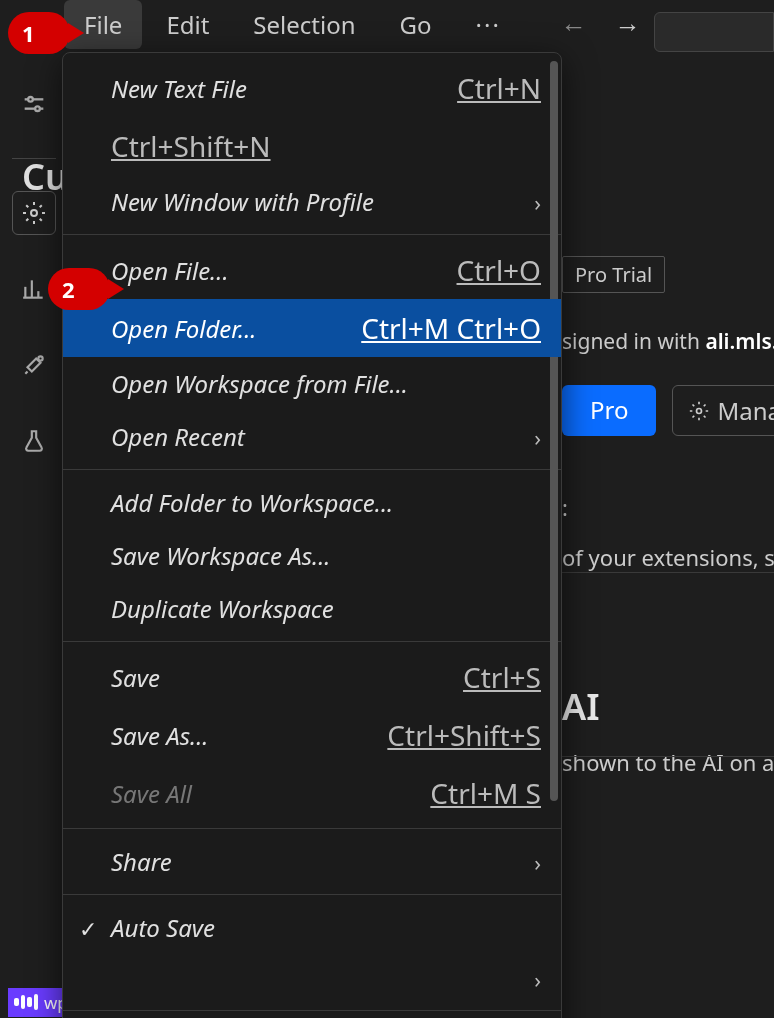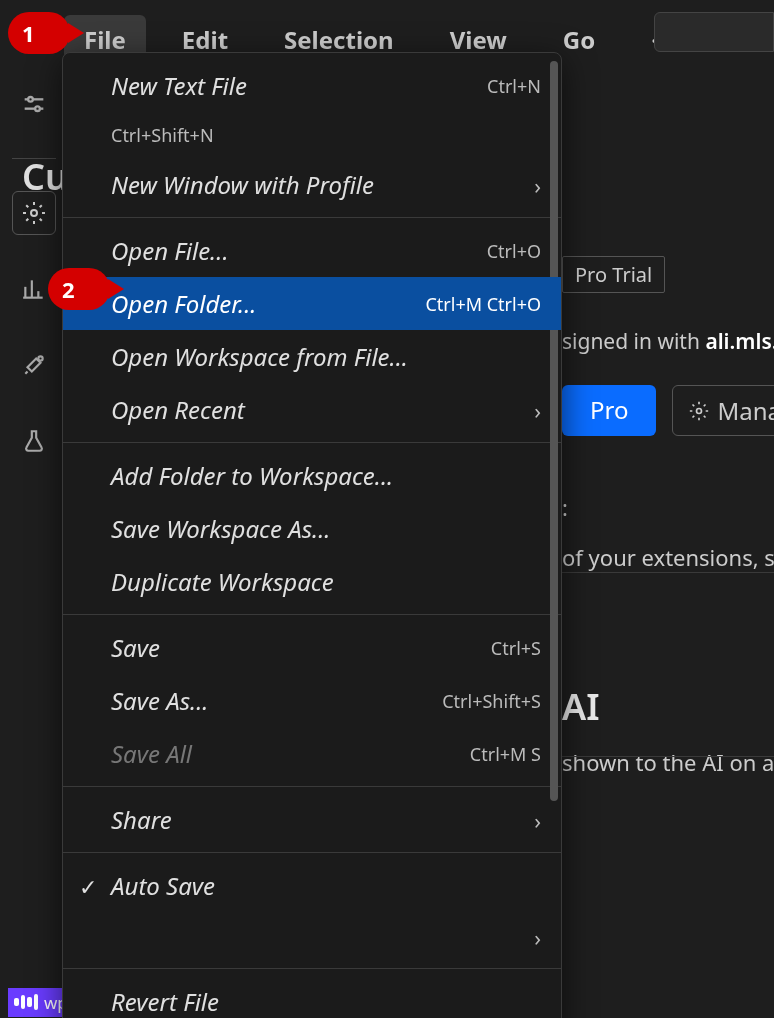--- a/index.html
+++ b/index.html
@@ -11,25 +11,24 @@
     font-family: "Segoe UI", -apple-system, system-ui, sans-serif;
     font-size: 22px;
     overflow: hidden;
     position: relative;
   }
 
   
   .menubar {
     height: 64px;
     display: flex;
-    align-items: flex-end;
-    gap: 16px;
+    align-items: flex-start;
+    gap: 4px;
     padding: 0 0 0 64px;
     background: #1e1e1e;
-    font-weight: bold;
   }
   .menubar .menu-item {
     padding: 8px 20px;
     font-size: 24px;
     color: #cccccc;
     border-radius: 6px;
     cursor: default;
   }
   .menubar .menu-item.active {
     background: #3a3a3a;
@@ -120,21 +119,22 @@
     min-height: 46px;
   }
   .dropdown .row.highlighted {
     background: #0a4fa0;
     color: #ffffff;
   }
   .dropdown .row.disabled { color: #777; }
   .dropdown .row .label { flex: 1; font-style: italic; }
   .dropdown .row .shortcut {
     color: #bbb;
-    font-size: 18px;
+    font-size: 28px;
+    text-decoration: underline;
   }
   .dropdown .row.highlighted .shortcut { color: #fff; }
   .dropdown .row .submenu-arrow {
     color: #bbb;
     font-size: 22px;
     margin-left: auto;
   }
   .dropdown .row .check {
     position: absolute;
     left: 16px;
@@ -302,21 +302,20 @@
   }
   .status-item { display: flex; align-items: center; gap: 6px; }
 </style>
 </head>
 <body>
 
 <div class="menubar">
   <div class="menu-item active">File</div>
   <div class="menu-item">Edit</div>
   <div class="menu-item">Selection</div>
-  <div class="menu-item">View</div>
   <div class="menu-item">Go</div>
   <div class="overflow">···</div>
   <div class="nav-arrows">
     <span>←</span>
     <span class="enabled">→</span>
   </div>
   <div class="searchbox"></div>
 </div>
 
 <div class="callout" style="left:8px; top:12px;">

